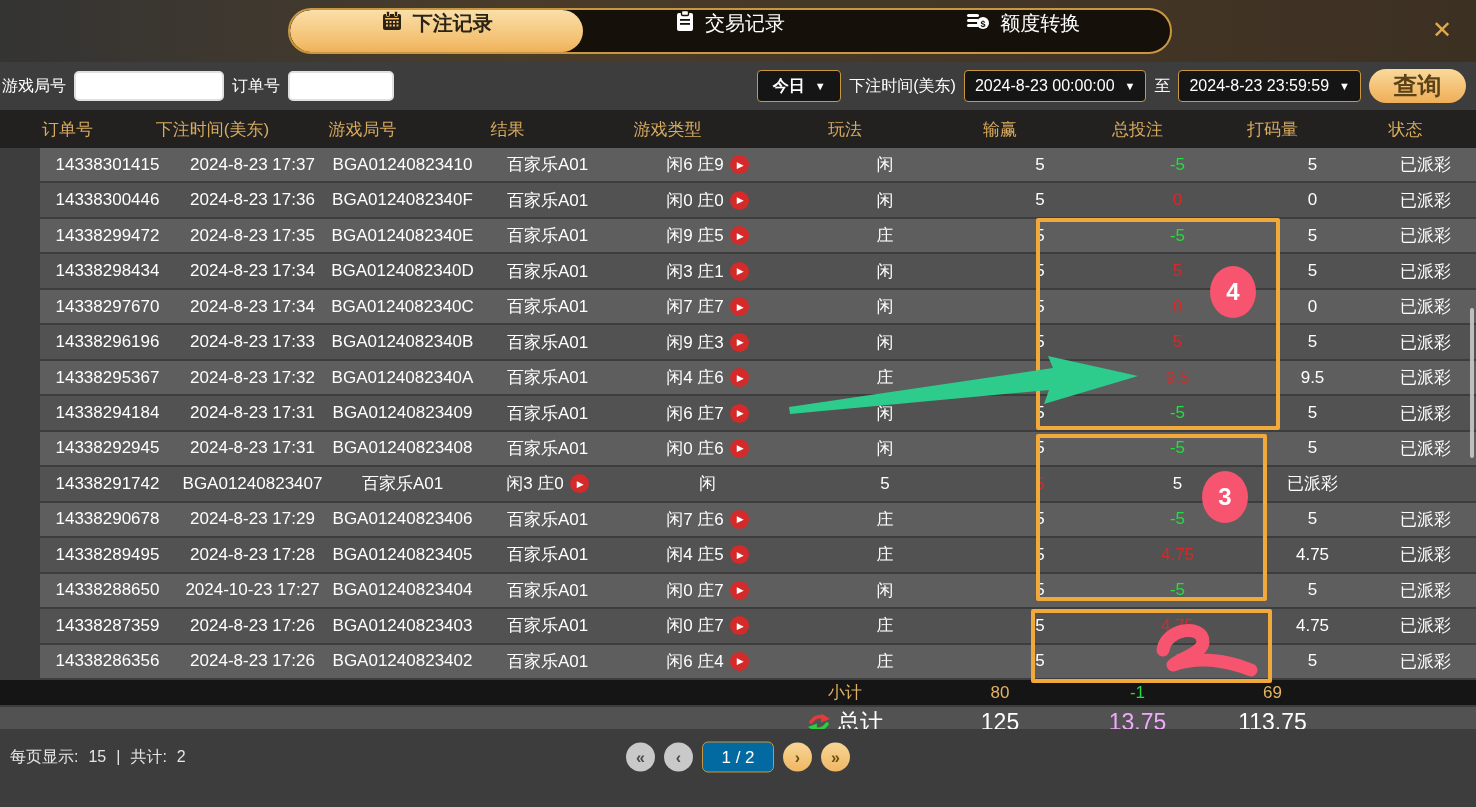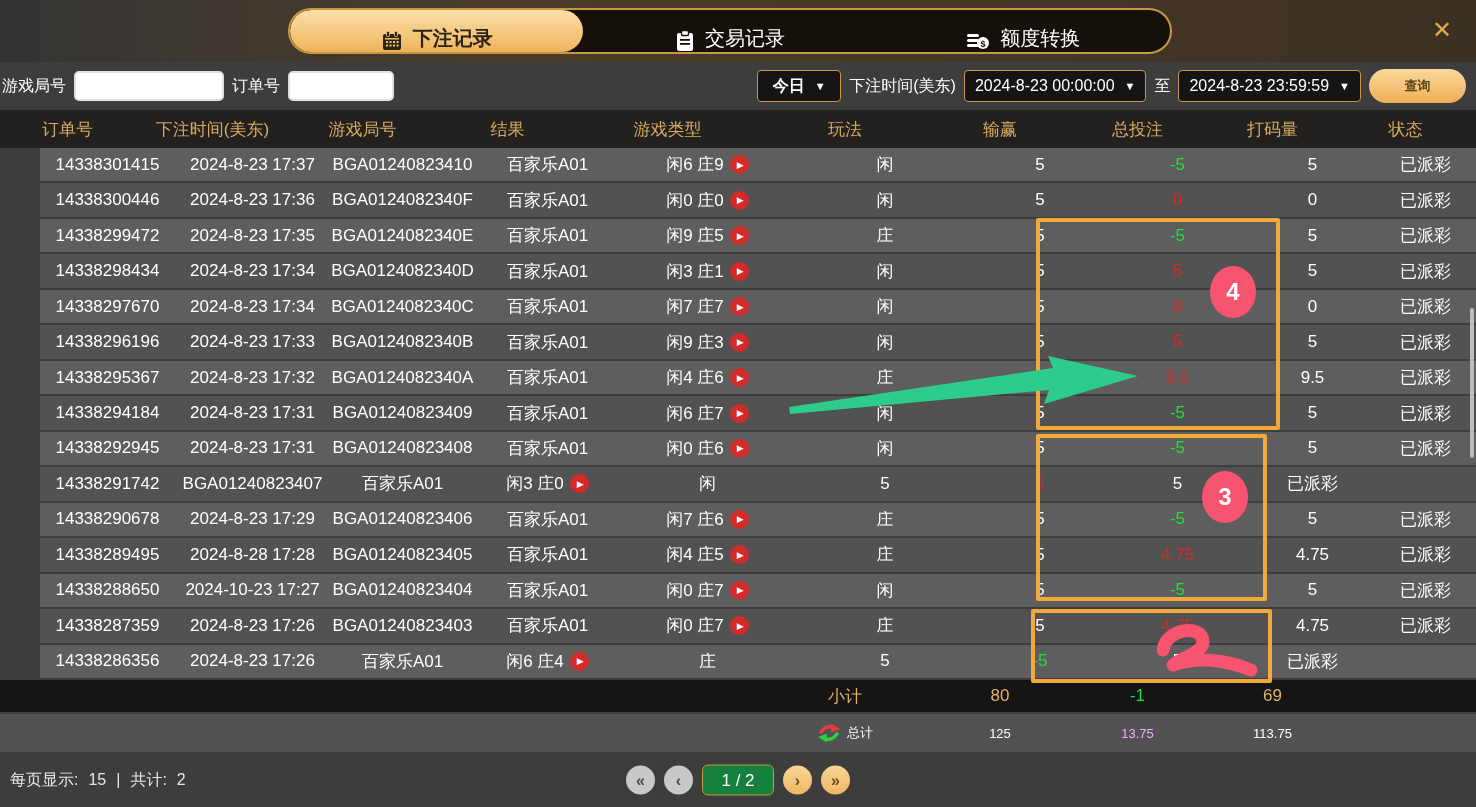--- a/index.html
+++ b/index.html
@@ -3,67 +3,67 @@
 <meta charset="utf-8">
 <style>
   html,body{margin:0;padding:0;background:#222;}
   *{box-sizing:border-box;font-family:"Liberation Sans","DejaVu Sans",sans-serif;}
   .app{position:relative;width:1476px;height:807px;overflow:hidden;background:#3d3d3d;}
 
   
   .topbar{position:relative;height:62px;background:linear-gradient(90deg,#343434 0%,#4a3c29 35%,#443626 70%,#3c3023 100%);}
   .tab-pill{position:absolute;left:288px;top:8px;width:884px;height:46px;background:#15100a;
     border:2px solid #c9973f;border-radius:24px;display:flex;overflow:hidden;}
-  .tab{flex:1;display:flex;align-items:flex-end;justify-content:center;gap:10px;
+  .tab{flex:1;display:flex;align-items:flex-start;justify-content:center;gap:10px;
     color:#fff;font-size:20px;cursor:pointer;}
   .tab.active{background:linear-gradient(180deg,#fadfa9 0%,#f3bd6c 80%,#eeb058 100%);
     color:#2b2415;border-radius:24px;font-weight:bold;}
   .tab .ticon{display:flex;align-items:center;}
   .close-x{position:absolute;right:24px;top:18px;color:#dfa94e;font-size:24px;font-weight:bold;
     cursor:pointer;line-height:1;}
 
   
   .filterbar{height:48px;background:#3d3d3d;display:flex;align-items:center;padding:0 10px 0 2px;gap:8px;}
   .flabel{color:#fff;font-size:16px;white-space:nowrap;}
   .finput{width:150px;height:30px;background:#fff;border:2px solid #e0e0e0;border-radius:5px;outline:none;font-size:14px;padding:0 6px;}
   .finput.small{width:106px;}
   .spacer{flex:1;}
   .dk-select{height:32px;background:#151515;border:1px solid #c9973f;border-radius:4px;color:#fff;
     display:flex;align-items:center;justify-content:center;gap:10px;padding:0 10px;font-size:16px;cursor:pointer;white-space:nowrap;}
   .dk-select .arrow{font-size:11px;}
   .dk-select.today{font-weight:bold;min-width:84px;}
   .btn-query{width:97px;height:34px;border:none;border-radius:18px;
-    background:linear-gradient(180deg,#fad99c,#efae57);color:#5b4317;font-size:13px;font-weight:bold;cursor:pointer;}
+    background:linear-gradient(180deg,#fad99c,#efae57);color:#5b4317;font-size:24px;font-weight:bold;cursor:pointer;}
 
   
   .grid{display:grid;grid-template-columns:135px 155px 145px 145px 175px 180px 130px 145px 125px 1fr;}
   .cell{display:flex;align-items:center;justify-content:center;text-align:center;gap:6px;}
   .thead{height:38px;background:#232120;color:#d8ab5e;font-size:17px;}
   .tbody{height:532px;display:flex;flex-direction:column;margin-left:40px;}
   .trow{flex:1;color:#fff;font-size:17px;border-bottom:2px solid #3d3d3d;}
   .trow.odd{background:#5e5e5e;}
   .trow.even{background:#525252;}
   .win{color:#d42a2a;}
   .loss{color:#1fe03e;}
   .play-btn{width:19px;height:19px;border-radius:50%;background:#d42a2a;display:inline-flex;
     align-items:center;justify-content:center;color:#fff;font-size:9px;cursor:pointer;flex:none;padding-left:2px;}
-  .subtotal{height:32px;background:#151515;color:#e3b362;font-size:17px;}
+  .subtotal{height:25px;background:#151515;color:#e3b362;font-size:17px;}
   .subtotal .loss{color:#1fe03e;}
-  .totalrow{height:40px;background:#525252;color:#fff;font-size:13px;border-top:2px solid #3d3d3d;}
+  .totalrow{height:24px;background:#525252;color:#fff;font-size:23px;border-top:2px solid #3d3d3d;}
   .totalrow .win{color:#f0abfc;}
 
   
   .bottombar{position:relative;height:56px;background:#3d3d3d;display:flex;align-items:center;padding:0 10px;}
   .stats{color:#e5e5e5;font-size:16px;display:flex;gap:10px;align-items:center;}
   .pager{position:absolute;left:50%;top:50%;transform:translate(-50%,-50%);display:flex;align-items:center;gap:9px;}
   .pbtn{width:29px;height:29px;border-radius:50%;border:none;display:flex;align-items:center;justify-content:center;
     font-size:16px;font-weight:bold;cursor:pointer;line-height:1;}
   .pbtn.grey{background:#c9c9c9;color:#4a4a4a;}
   .pbtn.gold{background:linear-gradient(180deg,#f8d696,#efb763);color:#6b4e14;}
-  .pageno{min-width:72px;height:31px;background:#15803d;border:1px solid #c9973f;border-radius:6px;
+  .pageno{min-width:72px;height:31px;background:#0369a1;border:1px solid #c9973f;border-radius:6px;
     color:#fff;font-size:17px;display:flex;align-items:center;justify-content:center;}
 
   
   .overlay{position:absolute;inset:0;pointer-events:none;}
   .ann-rect{position:absolute;border:4px solid #f2a93b;border-radius:2px;}
   .ann-circle{position:absolute;width:46px;height:52px;border-radius:50%;background:#f6546f;
     display:flex;align-items:center;justify-content:center;color:#fff;font-size:24px;font-weight:bold;}
   .ann-svg{position:absolute;inset:0;width:100%;height:100%;}
   .scrollhint{position:absolute;right:2px;top:308px;width:4px;height:150px;background:#cfcfcf;border-radius:2px;opacity:.85;}
 </style>
@@ -518,21 +518,21 @@
         </div>
         <div class="cell">
           <span>已派彩</span>
         </div>
       </div>
       <div class="trow grid even">
         <div class="cell">
           <span>14338289495</span>
         </div>
         <div class="cell">
-          <span>2024-8-28 17:28</span>
+          <span>2024-8-23 17:28</span>
         </div>
         <div class="cell">
           <span>BGA01240823405</span>
         </div>
         <div class="cell">
           <span>百家乐A01</span>
         </div>
         <div class="cell">
           <span>闲4 庄5</span>
           <span class="play-btn">▶</span>
@@ -618,20 +618,23 @@
         <div class="cell">
           <span>已派彩</span>
         </div>
       </div>
       <div class="trow grid odd">
         <div class="cell">
           <span>14338286356</span>
         </div>
         <div class="cell">
           <span>2024-8-23 17:26</span>
+        </div>
+        <div class="cell">
+          <span>BGA01240823402</span>
         </div>
         <div class="cell">
           <span>百家乐A01</span>
         </div>
         <div class="cell">
           <span>闲6 庄4</span>
           <span class="play-btn">▶</span>
         </div>
         <div class="cell">
           <span>庄</span>

